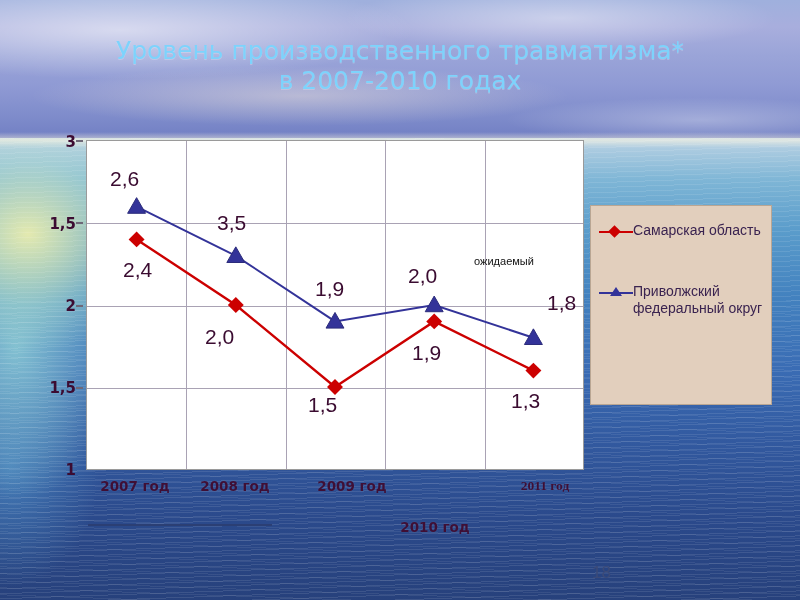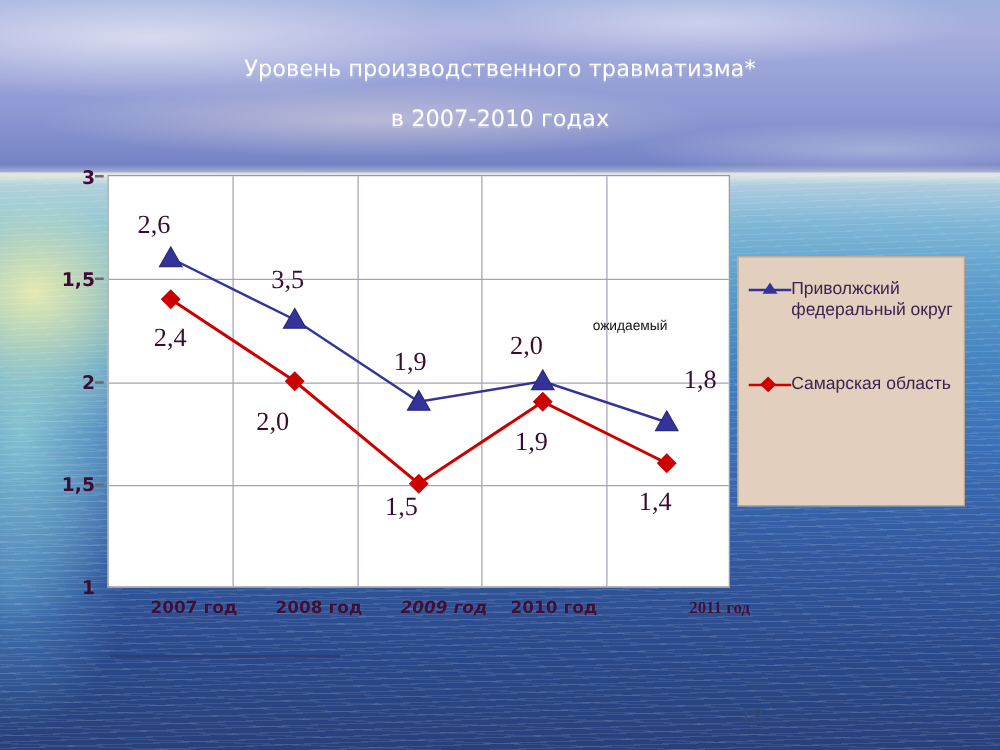--- a/index.html
+++ b/index.html
@@ -50,23 +50,23 @@
   }
   .bg-horizon {
     position: absolute; left: 0; top: 132px; width: 800px; height: 16px;
     background: linear-gradient(180deg, rgba(255,245,215,.0), rgba(255,248,225,.55), rgba(190,225,235,.0));
   }
 
   
   #title {
     position: absolute; left: 60px; top: 36px; width: 680px;
     text-align: center;
-    color: #ffffff;
-    font-size: 18px;
-    line-height: 40px;
+    color: #7dd3fc;
+    font-size: 25px;
+    line-height: 30px;
     font-family: "DejaVu Sans", sans-serif;
     white-space: pre-line;
     text-shadow: 0 1px 0 rgba(255,255,255,.22);
   }
 
   
   #chart-area {
     position: absolute; left: 86px; top: 140px; width: 498px; height: 330px;
     background: #ffffff;
     border: 1px solid #9a9a9a;
@@ -83,28 +83,28 @@
 
   .ylabel {
     position: absolute; right: 724px; width: 60px; text-align: right;
     color: #3c0c32; font-weight: bold; font-size: 15px;
     font-family: "DejaVu Sans", sans-serif;
   }
   .ytick {
     position: absolute; width: 7px; height: 2px; background: #6e6878;
   }
   .xlabel {
-    position: absolute; top: 478px; width: 110px; text-align: right;
+    position: absolute; top: 478px; width: 110px; text-align: center;
     color: #3f0f35; font-weight: bold; font-size: 13.5px;
     font-family: "DejaVu Sans", sans-serif;
     text-shadow: 0 0 2px rgba(255,255,255,.10);
   }
   .dlabel {
     position: absolute; color: #3a0b30; font-size: 21px;
-    font-family: Liberation Serif, serif;
+    font-family: Liberation Sans, sans-serif;
     white-space: nowrap;
   }
   .note {
     position: absolute; color: #111111; font-size: 11px; width: 68px;
     line-height: 13px; text-align: center;
     font-family: "Liberation Sans", sans-serif;
   }
 
   
   #legend {
@@ -209,43 +209,43 @@
   <div class="dlabel" style="left:110px; top:167px;">2,6</div>
   <div class="dlabel" style="left:217px; top:211px;">3,5</div>
   <div class="dlabel" style="left:315px; top:277px;">1,9</div>
   <div class="dlabel" style="left:408px; top:264px;">2,0</div>
   <div class="dlabel" style="left:510px; top:291px;margin-left:37px;">1,8</div>
 
   <div class="dlabel" style="left:123px; top:258px;">2,4</div>
   <div class="dlabel" style="left:205px; top:325px;">2,0</div>
   <div class="dlabel" style="left:308px; top:393px;">1,5</div>
   <div class="dlabel" style="left:412px; top:341px;">1,9</div>
-  <div class="dlabel" style="left:511px; top:389px;">1,4</div>
+  <div class="dlabel" style="left:511px; top:389px;">1,3</div>
 
   <div class="note" style="left:470px; top:255px;">ожидаемый</div>
 
   <div class="xlabel" style="left:80px;">2007 год</div>
   <div class="xlabel" style="left:180px;">2008 год</div>
-  <div class="xlabel" style="left:280px;font-style:italic;">2009 год</div>
-  <div class="xlabel" style="left:368px;">2010 год</div>
+  <div class="xlabel" style="left:297px;">2009 год</div>
+  <div class="xlabel" style="left:380px;margin-top:41px;">2010 год</div>
   <div class="xlabel" style="left:490px;font-family:Liberation Serif, serif;">2011 год</div>
 
   <div id="legend">
+    <div class="legend-row">
+      <span class="legend-key">
+        <span class="lk-line" style="background:#cc0000;"></span>
+        <span class="lk-dia"></span>
+      </span>
+      <span class="legend-text">Самарская область</span>
+    </div>
     <div class="legend-row">
       <span class="legend-key">
         <span class="lk-line" style="background:#333399;"></span>
         <span class="lk-tri"></span>
       </span>
       <span class="legend-text">Приволжский федеральный округ</span>
     </div>
-    <div class="legend-row">
-      <span class="legend-key">
-        <span class="lk-line" style="background:#cc0000;"></span>
-        <span class="lk-dia"></span>
-      </span>
-      <span class="legend-text">Самарская область</span>
-    </div>
   </div>
 
   <div id="foot-rule"></div>
   <div id="slide-number">18</div>
 
 </div>
 
 </body></html>

